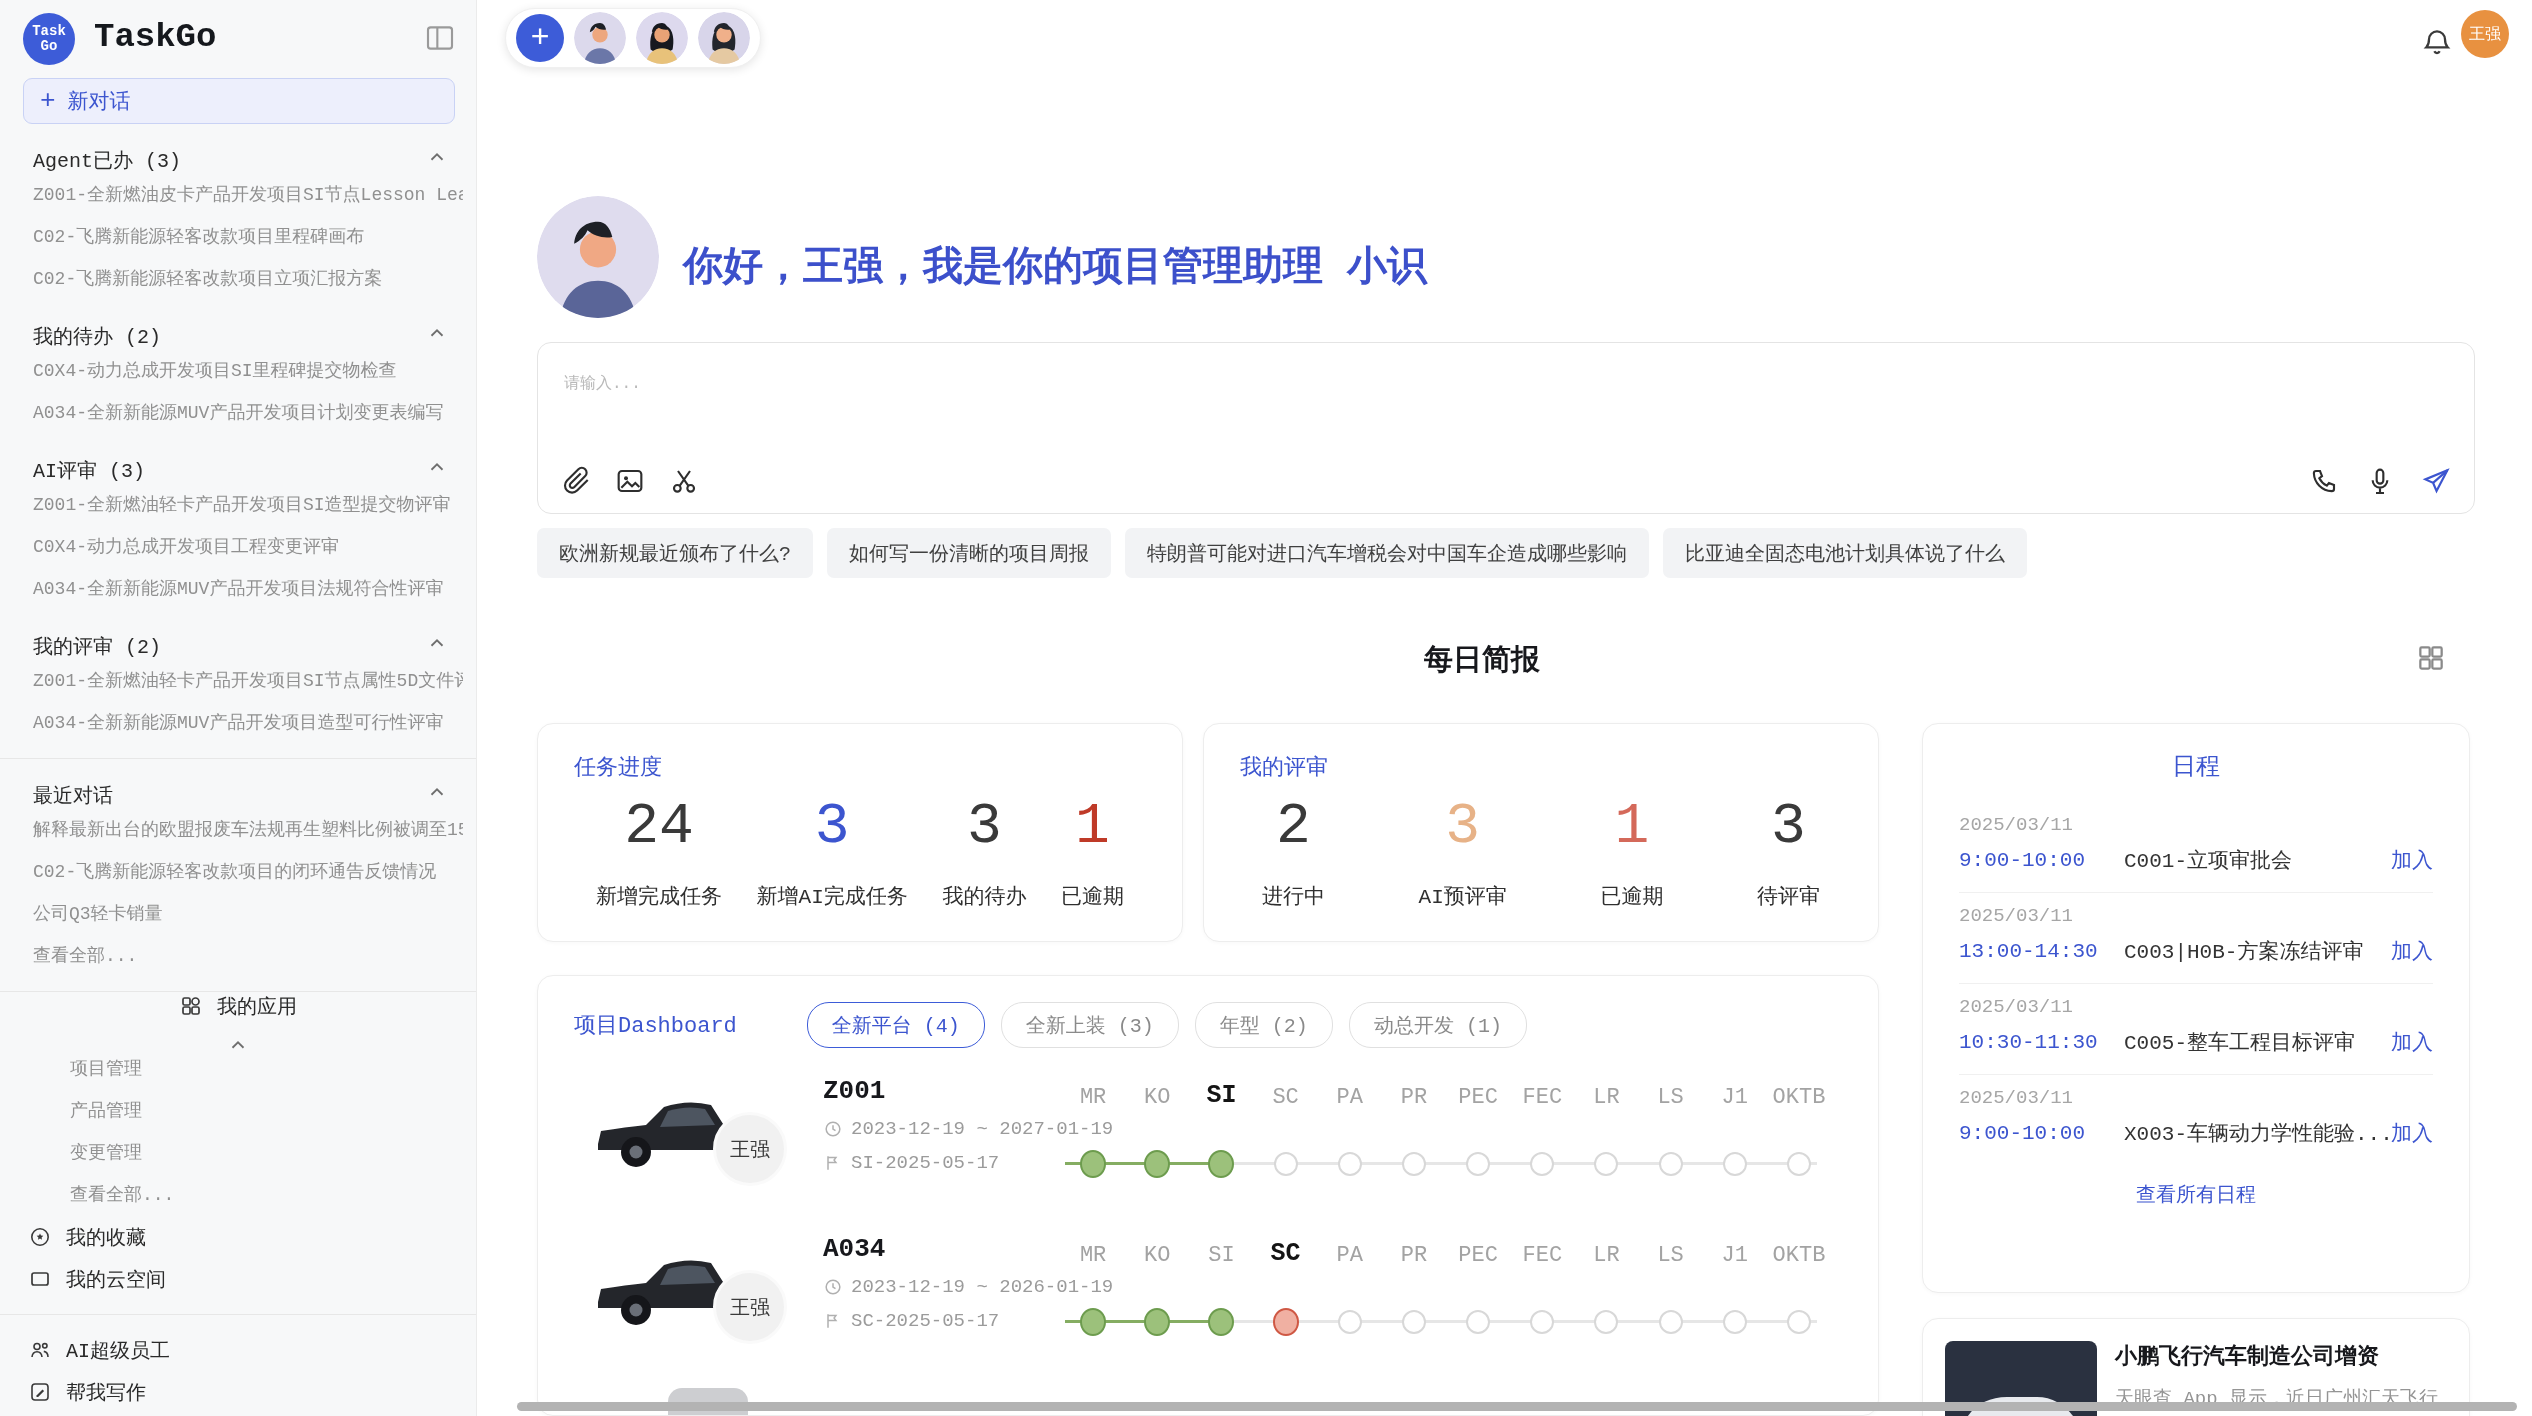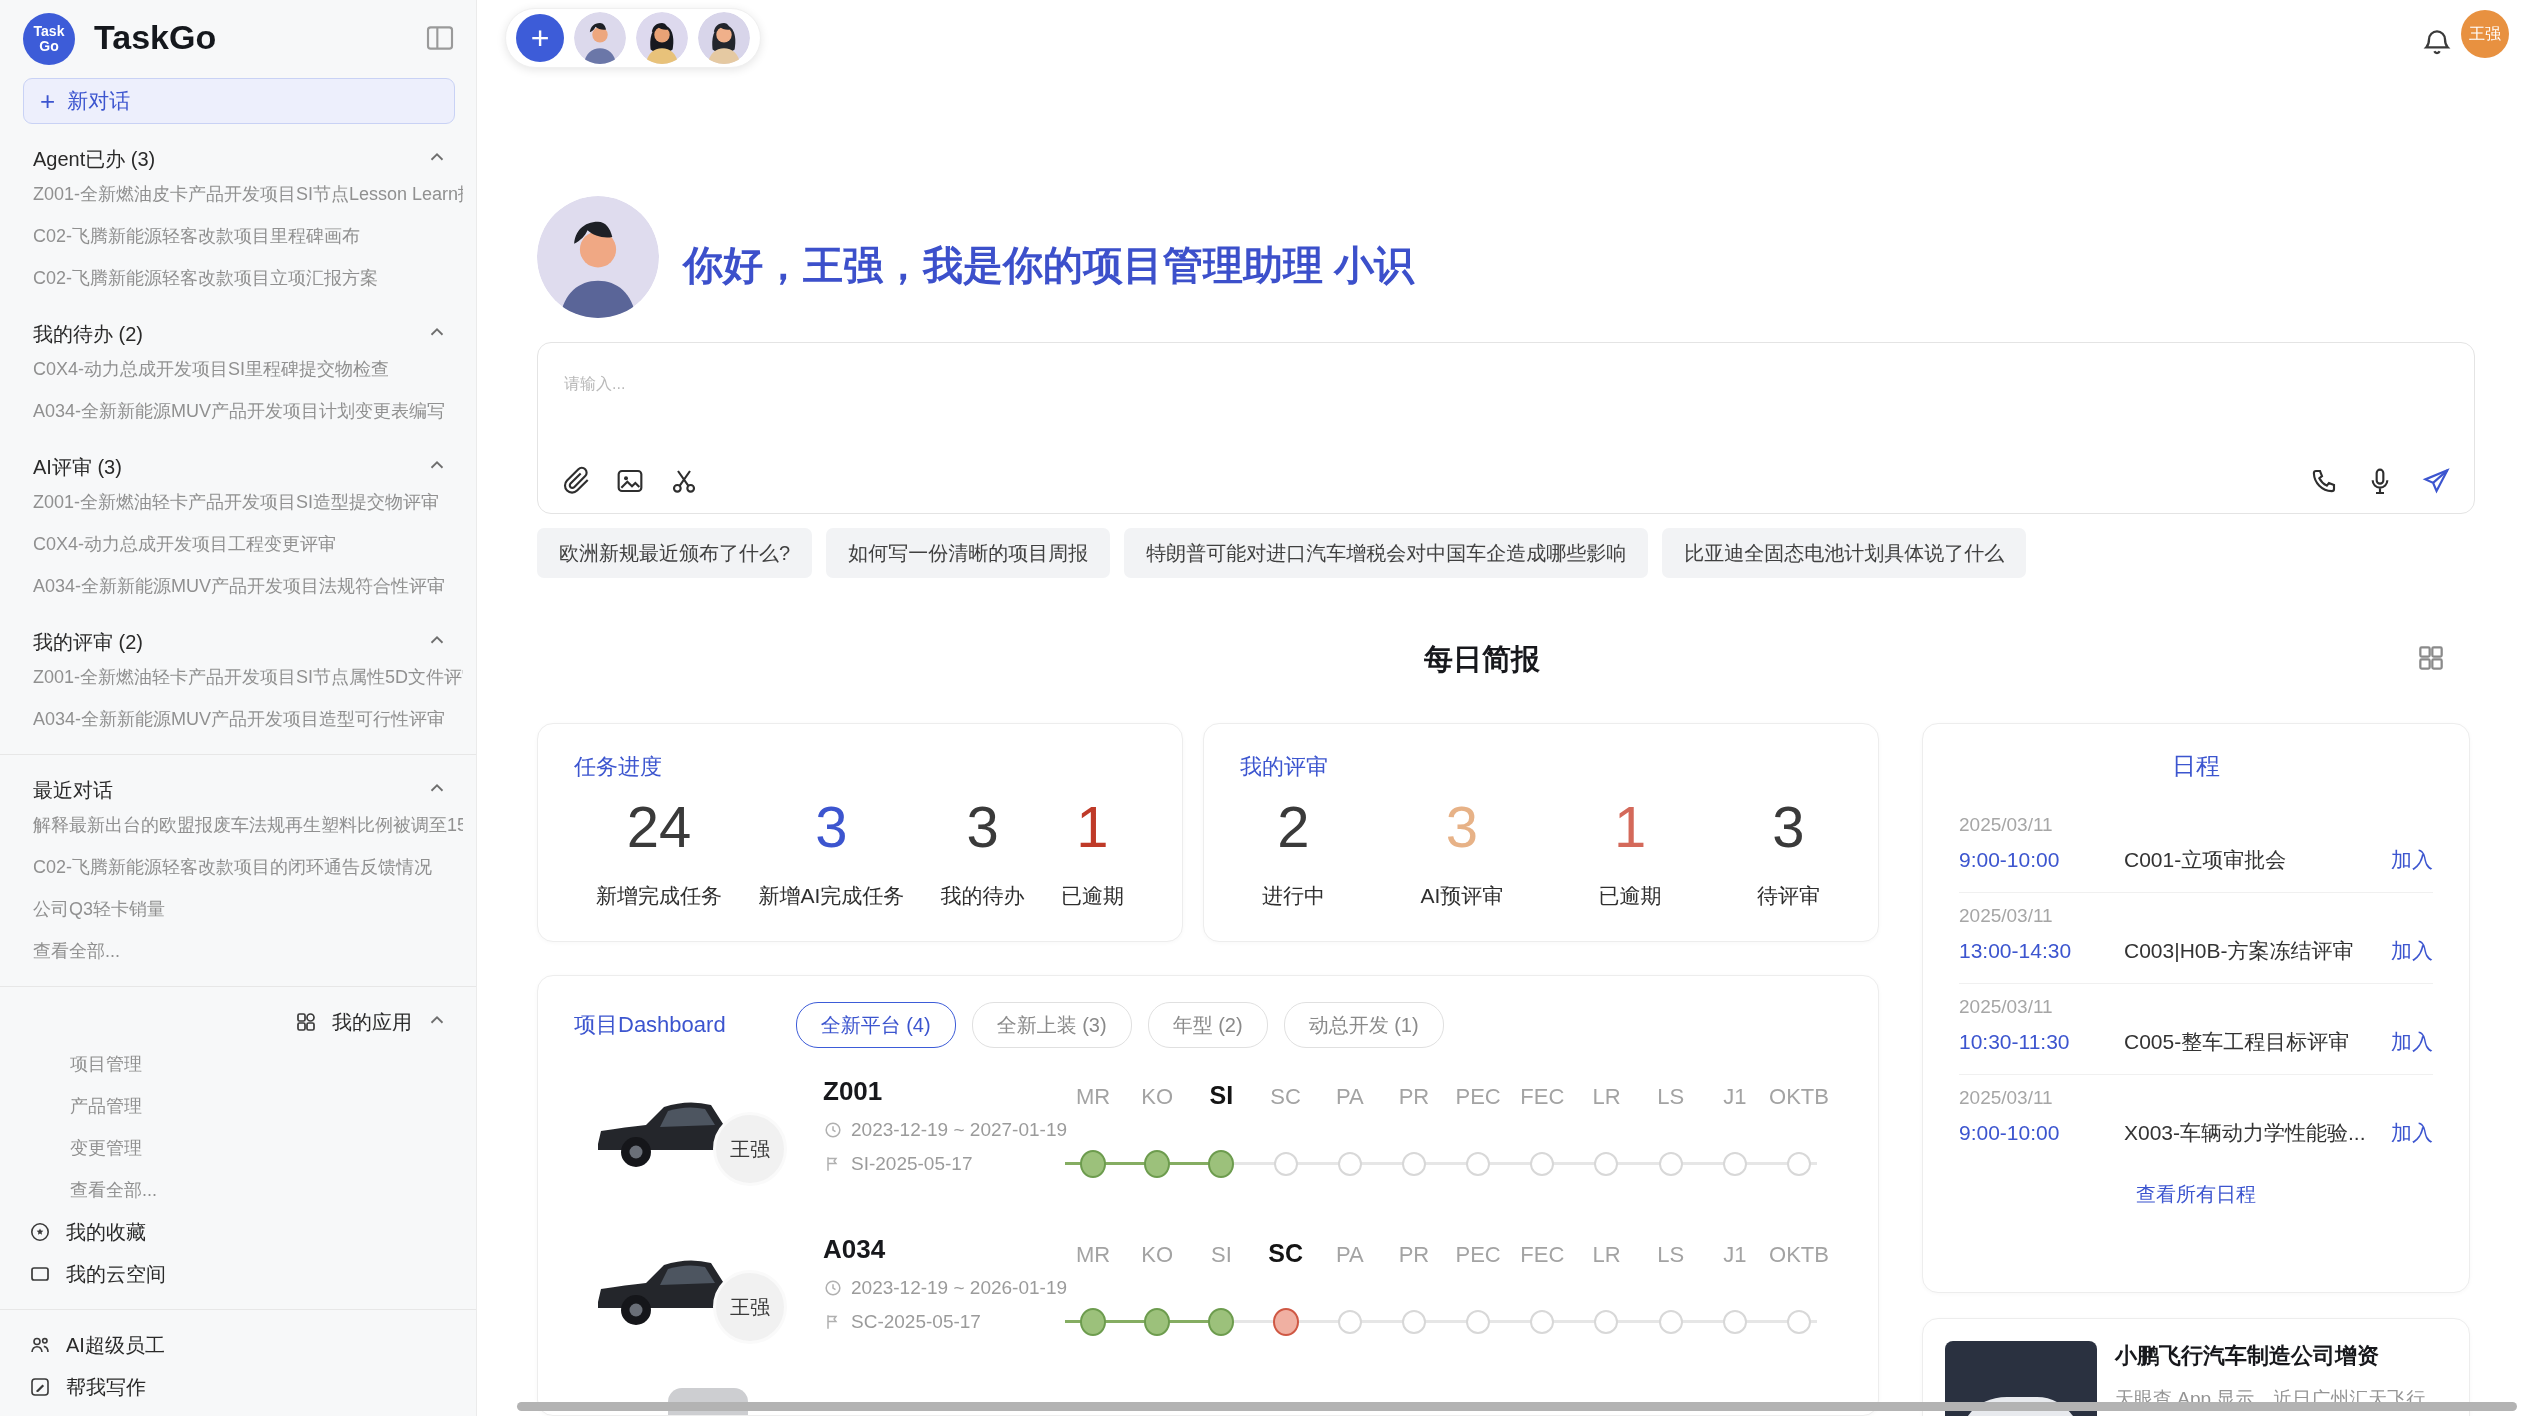--- a/index.html
+++ b/index.html
@@ -1,18 +1,18 @@
 <!DOCTYPE html>
 <html><head>
 <meta charset="utf-8">
 <style>
   html,body{margin:0;padding:0;}
   body{width:2532px;height:1416px;overflow:hidden;background:#fff;
        font-family:"Liberation Sans",sans-serif;-webkit-font-smoothing:antialiased;}
-  #app{position:relative;width:2532px;height:1416px;}
+  #app{position:relative;width:2532px;height:1416px;font-family:Liberation Mono, monospace;}
 
   
   .sidebar{position:absolute;left:0;top:0;width:476px;height:1416px;background:#f7f8f9;
            border-right:1px solid #ebebeb;overflow:hidden;}
   .sb-top{position:relative;height:76px;}
   .logo{position:absolute;left:23px;top:13px;width:52px;height:52px;border-radius:50%;
         background:#3d5cd8;color:#fff;display:flex;flex-direction:column;align-items:center;
         justify-content:center;font-size:14px;font-weight:700;line-height:15px;}
   .sb-title{position:absolute;left:94px;top:18px;font-size:34px;font-weight:700;color:#15181d;}
   .panel-toggle{position:absolute;left:424px;top:22px;width:32px;height:32px;cursor:pointer;}
@@ -205,21 +205,21 @@
               <polyline points="6,15 12,9 18,15"></polyline>
             </svg></span>
         </div>
         <div class="sb-item">解释最新出台的欧盟报废车法规再生塑料比例被调至15%...</div>
         <div class="sb-item">C02-飞腾新能源轻客改款项目的闭环通告反馈情况</div>
         <div class="sb-item">公司Q3轻卡销量</div>
         <div class="sb-item">查看全部...</div>
       </div>
     <div class="sb-divider"></div>
     <div id="sb-apps">
-        <div class="sb-row" style="justify-content: flex-end; margin-right: 28px;">
+        <div class="sb-row" style="justify-content: center; margin-right: 28px; flex-direction: column;">
           <span style="display: flex; align-items: center; gap: 14px;">
             <span class="ic"><svg viewBox="0 0 24 24" width="24" height="24" fill="none" stroke="#3a3a3a" stroke-width="1.7">
                 <rect x="4" y="4" width="7" height="7" rx="1.5"></rect>
                 <rect x="13" y="4" width="7" height="7" rx="3.5"></rect>
                 <rect x="4" y="13" width="7" height="7" rx="1.5"></rect>
                 <rect x="13" y="13" width="7" height="7" rx="1.5"></rect>
               </svg></span>
             <span>我的应用</span>
           </span>
           <span><svg class="chev" viewBox="0 0 24 24" fill="none" stroke="#6f6f6f" stroke-width="2">

